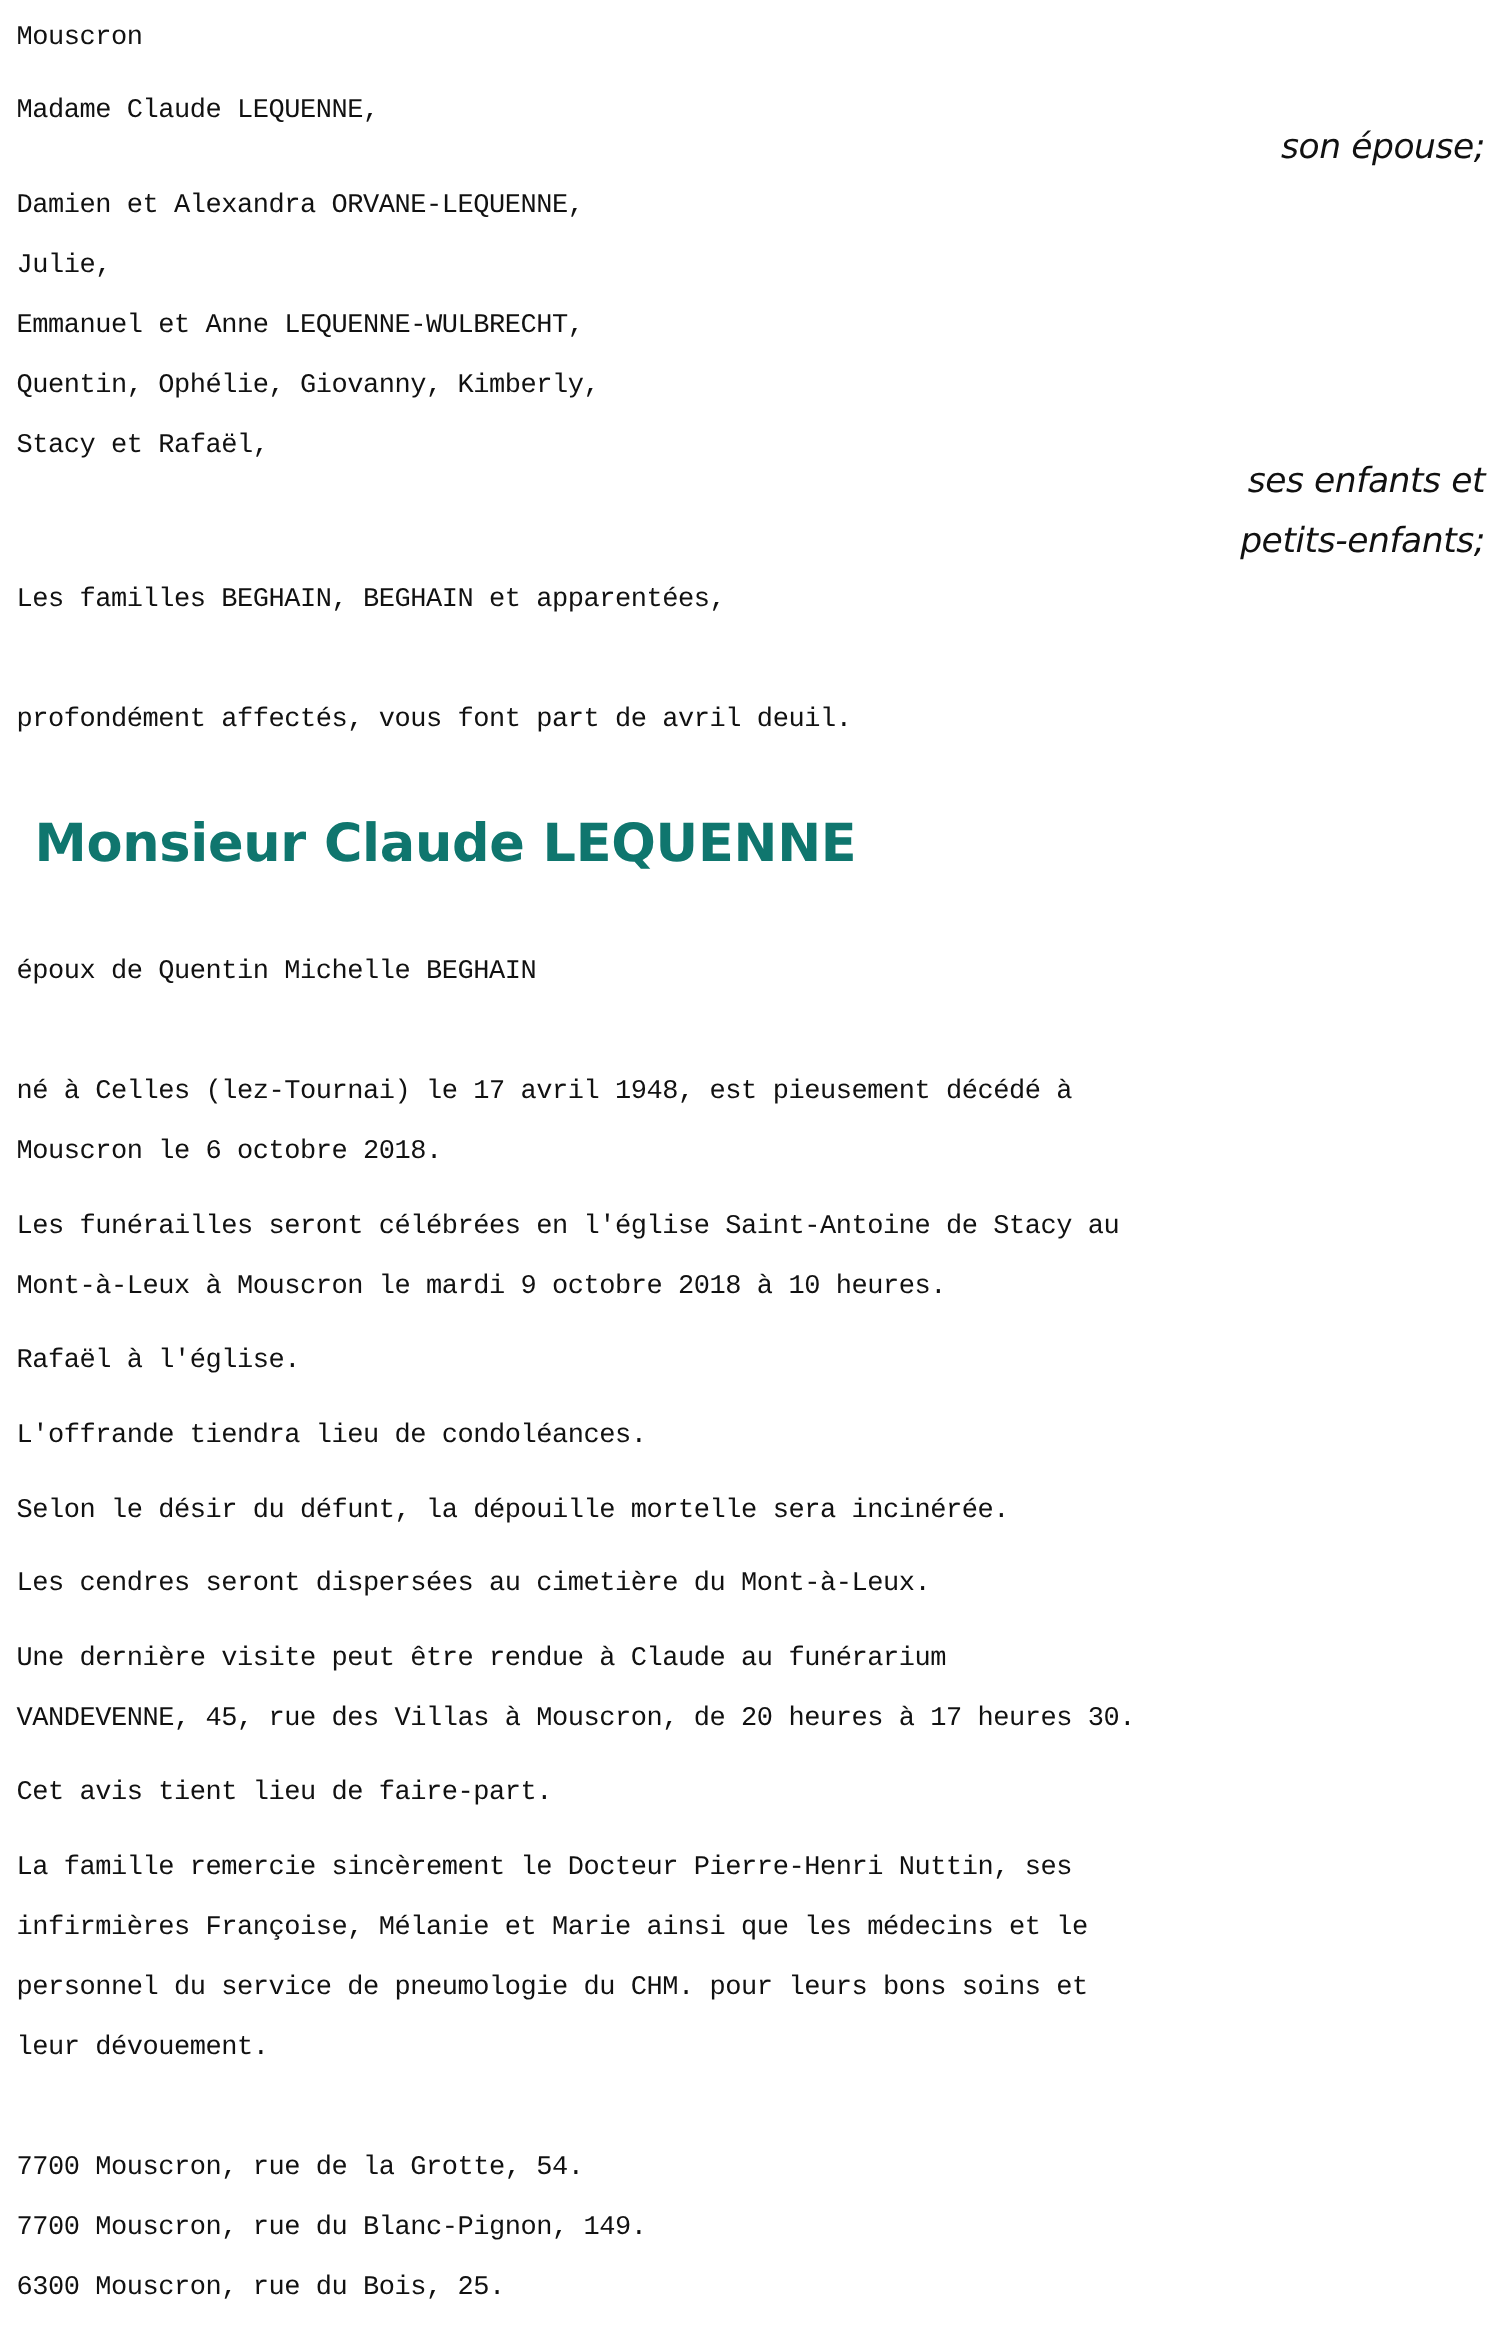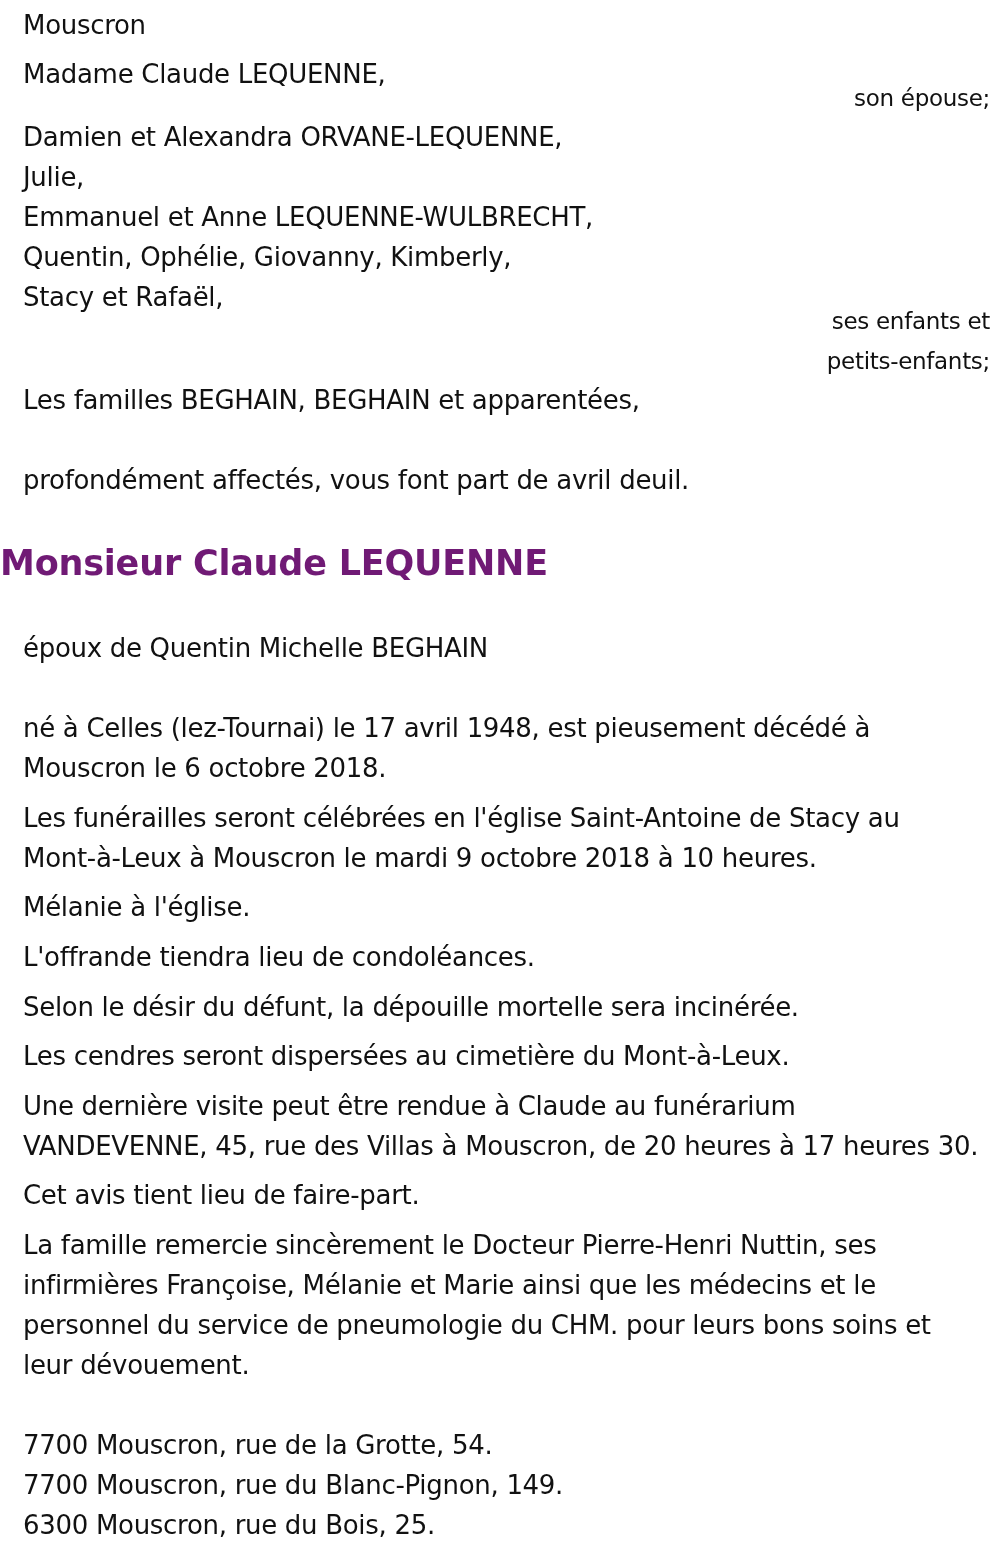--- a/index.html
+++ b/index.html
@@ -6,43 +6,45 @@
     body {
       width: 1000px;
       height: 1559px;
       overflow: hidden;
       font-family: "DejaVu Sans", sans-serif;
       color: #111111;
       position: relative;
     }
     .line {
       position: absolute;
-      left: 23px;
-      font-size: 26px;
+      left: 11px;
+      font-size: 18px;
       line-height: 30px;
       white-space: nowrap;
       letter-spacing: -0.3px;
+      font-family: Liberation Mono, monospace;
     }
     .right {
       position: absolute;
       right: 10px;
       font-size: 23px;
       line-height: 30px;
+      font-style: italic;
       white-space: nowrap;
       text-align: right;
       letter-spacing: -0.3px;
     }
     .title {
       position: absolute;
-      left: 0;
+      left: 23px;
       font-size: 35px;
       font-weight: bold;
       line-height: 44px;
       white-space: nowrap;
-      color: #701a75;
+      color: #0f766e;
       letter-spacing: -0.2px;
     }
   </style>
 </head>
 <body>
 
 <div>
 
   <div class="line" style="top:10px">Mouscron</div>
 
@@ -64,21 +66,21 @@
   <div class="title" style="top:541px">Monsieur Claude LEQUENNE</div>
 
   <div class="line" style="top:633px">époux de Quentin Michelle BEGHAIN</div>
 
   <div class="line" style="top:713px">né à Celles (lez-Tournai) le 17 avril 1948, est pieusement décédé à</div>
   <div class="line" style="top:753px">Mouscron le 6 octobre 2018.</div>
 
   <div class="line" style="top:803px">Les funérailles seront célébrées en l'église Saint-Antoine de Stacy au</div>
   <div class="line" style="top:843px">Mont-à-Leux à Mouscron le mardi 9 octobre 2018 à 10 heures.</div>
 
-  <div class="line" style="top:892px">Mélanie à l'église.</div>
+  <div class="line" style="top:892px">Rafaël à l'église.</div>
 
   <div class="line" style="top:942px">L'offrande tiendra lieu de condoléances.</div>
 
   <div class="line" style="top:992px">Selon le désir du défunt, la dépouille mortelle sera incinérée.</div>
 
   <div class="line" style="top:1041px">Les cendres seront dispersées au cimetière du Mont-à-Leux.</div>
 
   <div class="line" style="top:1091px">Une dernière visite peut être rendue à Claude au funérarium</div>
   <div class="line" style="top:1131px">VANDEVENNE, 45, rue des Villas à Mouscron, de 20 heures à 17 heures 30.</div>
 

